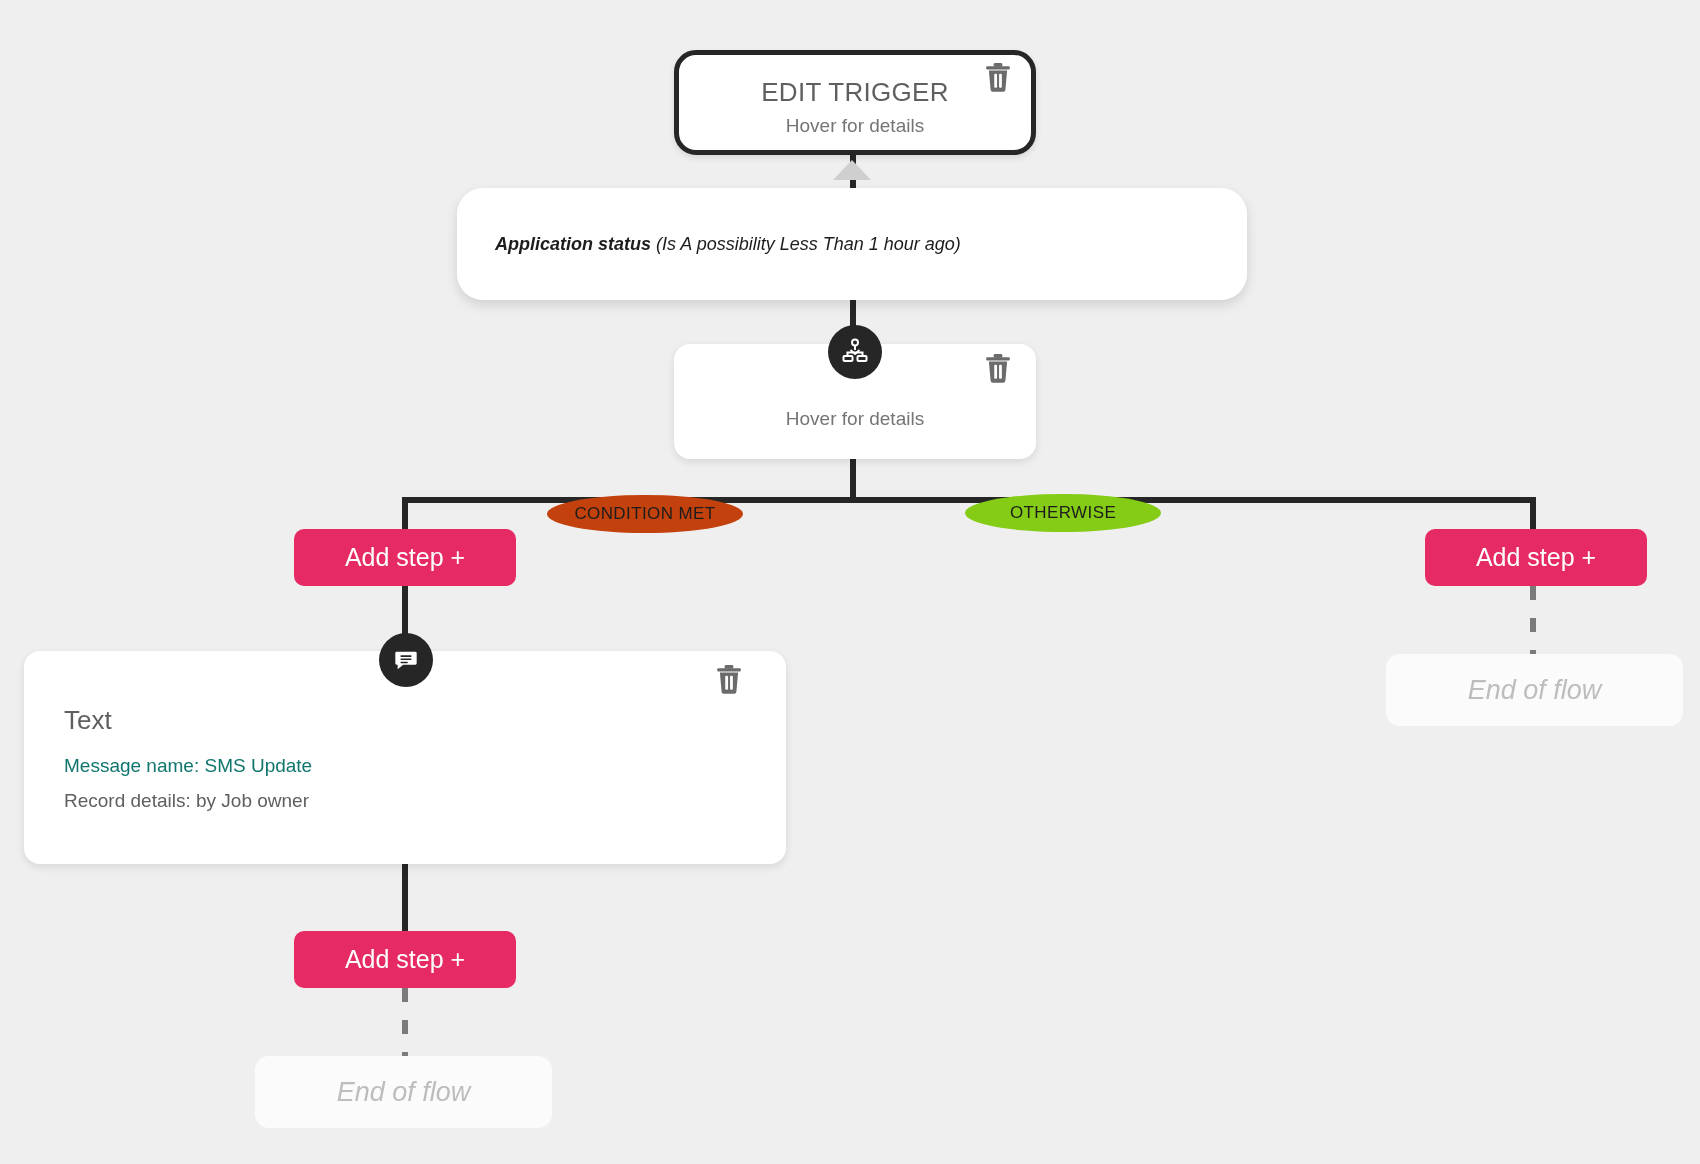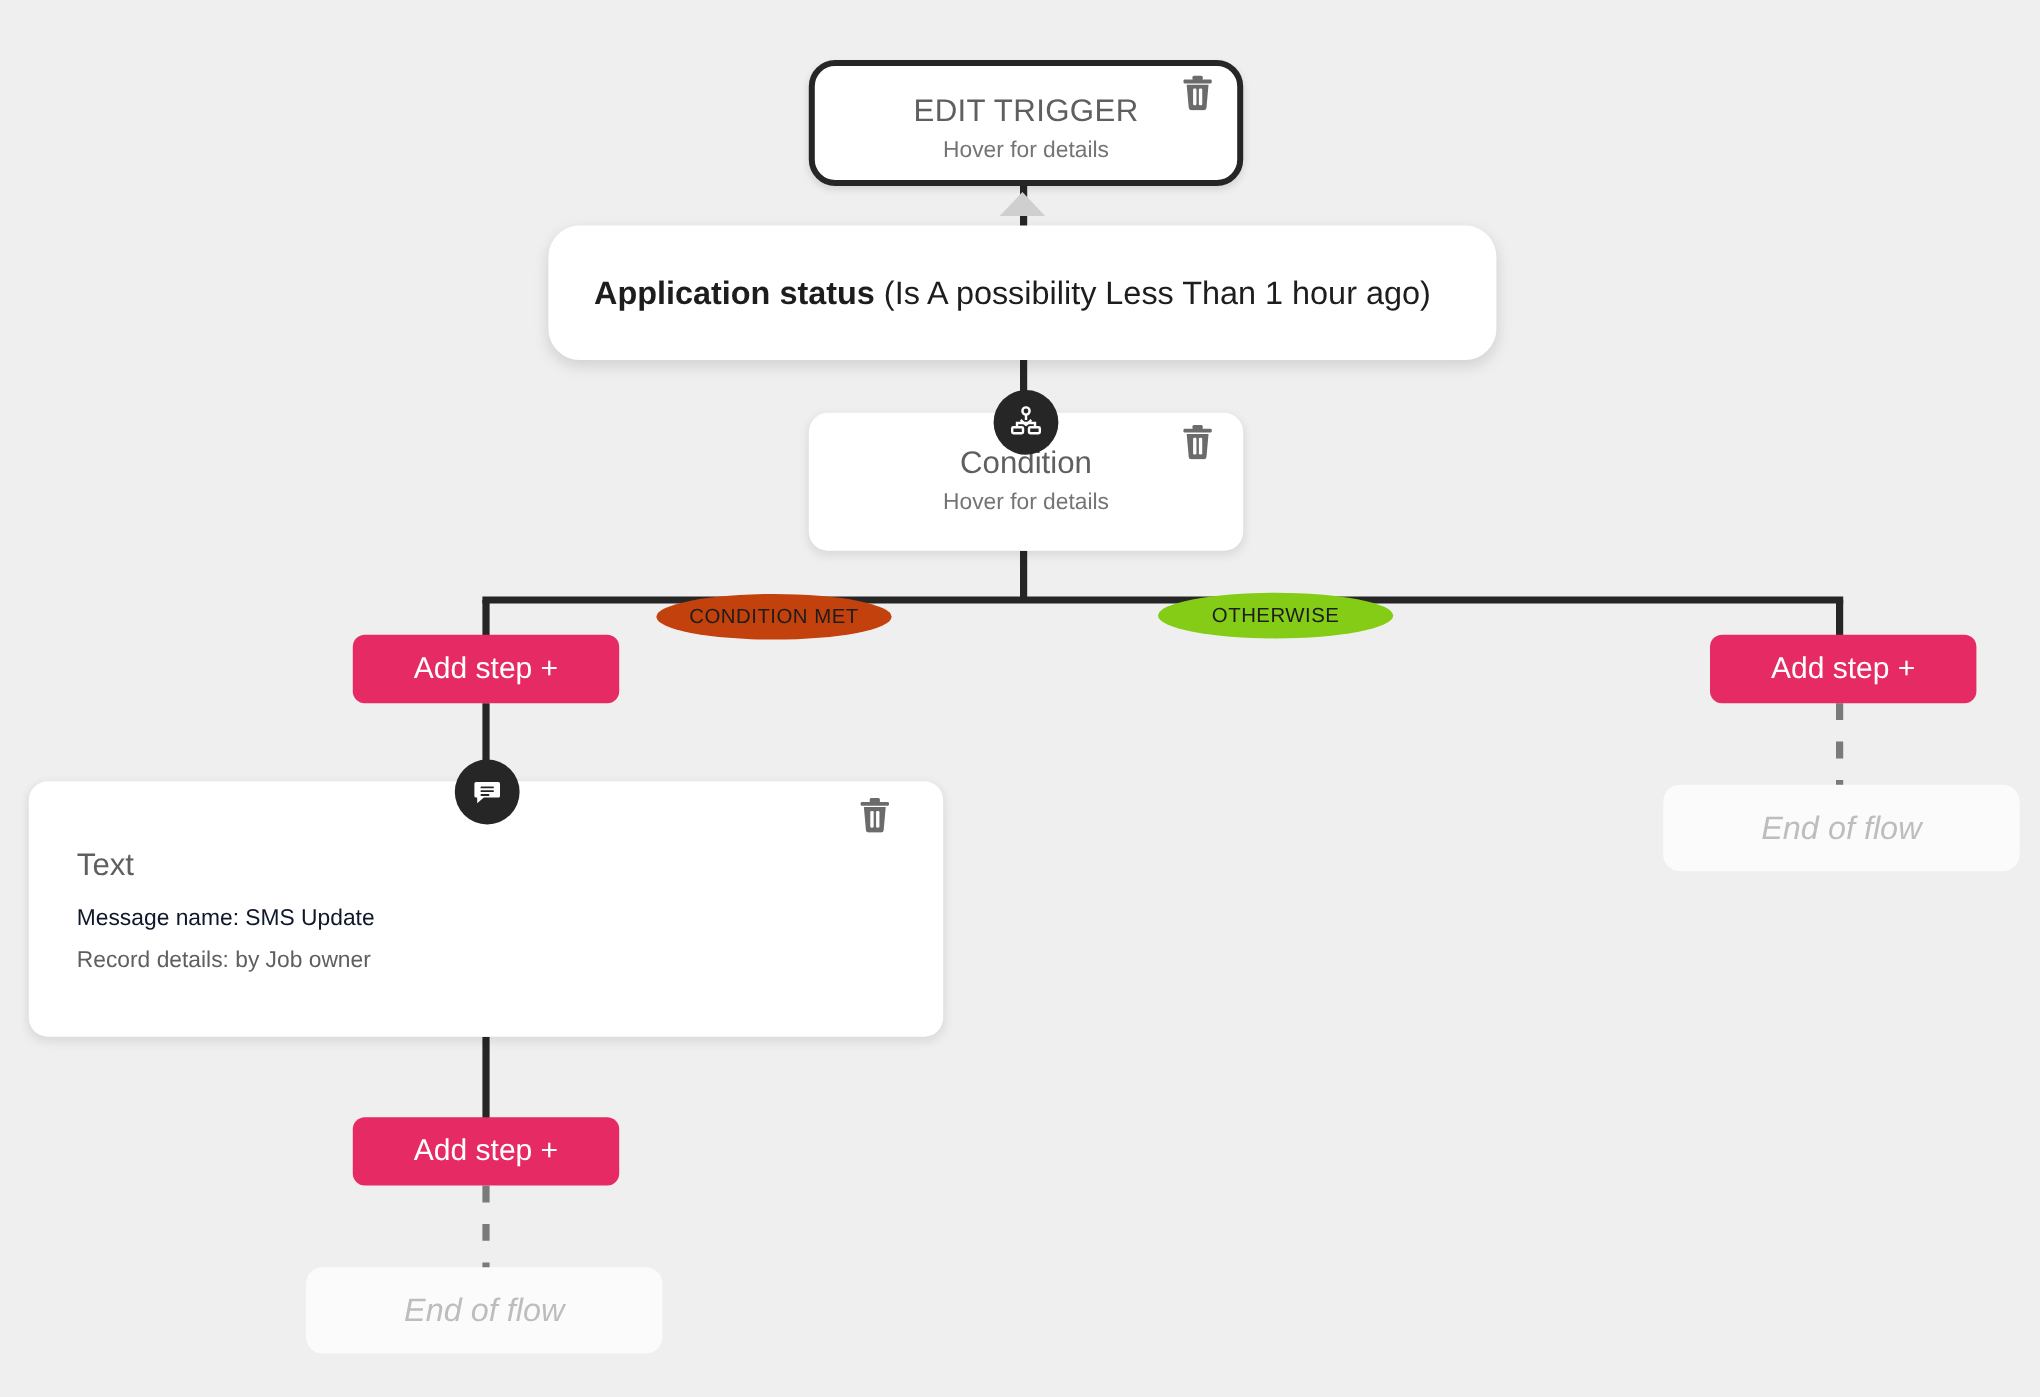--- a/index.html
+++ b/index.html
@@ -69,23 +69,24 @@
     top: 188px;
     width: 790px;
     height: 112px;
     border-radius: 26px;
     box-shadow: 0 5px 12px rgba(0,0,0,0.13);
     display: flex;
     align-items: center;
   }
   .status-text {
     padding-left: 38px;
-    font-size: 27px;
+    font-size: 18px;
     color: #1d1d1d;
     white-space: nowrap;
+    font-style: italic;
   }
   .status-text b { font-weight: bold; }
   .status-caret {
     position: absolute;
     left: 833px;
     top: 160px;
     width: 0; height: 0;
     border-left: 19px solid transparent;
     border-right: 19px solid transparent;
     border-bottom: 20px solid #cfcfcf;
@@ -205,21 +206,21 @@
     left: 40px;
     top: 54px;
     font-size: 26px;
     color: #5f5f5f;
   }
   .text-card-line1 {
     position: absolute;
     left: 40px;
     top: 104px;
     font-size: 19px;
-    color: #0f172a;
+    color: #0f766e;
   }
   .text-card-line2 {
     position: absolute;
     left: 40px;
     top: 139px;
     font-size: 19px;
     color: #5f5f5f;
   }
 
   
@@ -292,21 +293,20 @@
     <svg viewBox="0 0 28 28" width="28" height="28">
       <circle cx="14" cy="4.5" r="3" fill="none" stroke="#ffffff" stroke-width="2"></circle>
       <path d="M14 7.5 V12" stroke="#ffffff" stroke-width="2" fill="none"></path>
       <path d="M6.5 18 V14.5 H21.5 V18" stroke="#ffffff" stroke-width="2" fill="none"></path>
       <path d="M9.5 12 L14 16 L18.5 12" stroke="#ffffff" stroke-width="2" fill="none" stroke-linejoin="round"></path>
       <rect x="2.5" y="18" width="9" height="5" rx="1" fill="none" stroke="#ffffff" stroke-width="2"></rect>
       <rect x="16.5" y="18" width="9" height="5" rx="1" fill="none" stroke="#ffffff" stroke-width="2"></rect>
     </svg>
   </div>
   <div class="node condition-card">
-    <div class="condition-title">Condition</div>
     <div class="condition-sub">Hover for details</div>
   </div>
   <div class="trash trash-condition">
     <svg viewBox="0 0 24 28" width="26" height="30">
       <rect x="1" y="4" width="22" height="3" rx="1" fill="#6b6b6b"></rect>
       <rect x="8" y="1" width="8" height="3.5" rx="1.2" fill="#6b6b6b"></rect>
       <path d="M3.5 8 h17 l-1.6 18 a2 2 0 0 1 -2 1.8 h-9.8 a2 2 0 0 1 -2 -1.8 Z" fill="#6b6b6b"></path>
       <rect x="8.5" y="11" width="2.6" height="13" rx="1" fill="#ffffff"></rect>
       <rect x="13" y="11" width="2.6" height="13" rx="1" fill="#ffffff"></rect>
     </svg>

